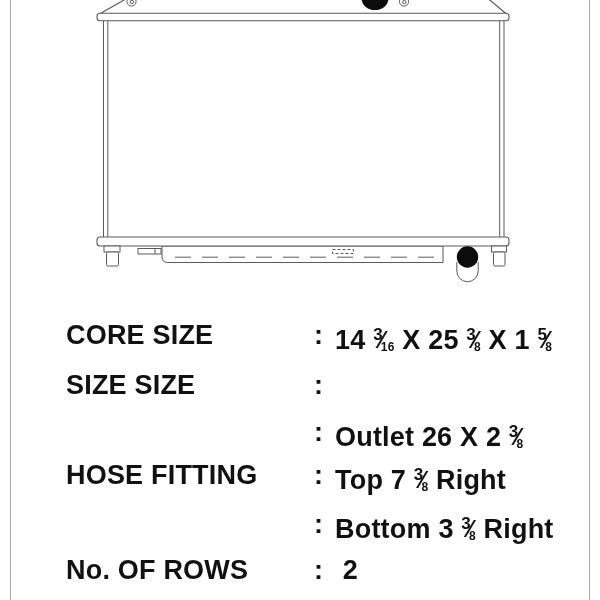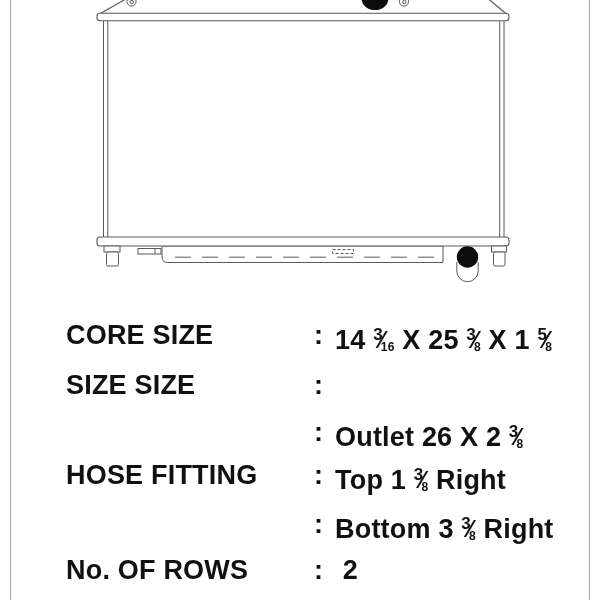--- a/index.html
+++ b/index.html
@@ -106,21 +106,21 @@
         <span class="spec-label">SIZE SIZE</span>
         <span class="spec-colon">:</span>
       </div>
       <div class="spec-row" style="top: 417px;">
         <span class="spec-colon">:</span>
         <span class="spec-value"><span class="seg">Outlet 26 X 2 </span><span class="frac"><span class="num">3</span><span class="slash">⁄</span><span class="den">8</span></span></span>
       </div>
       <div class="spec-row" style="top: 460px; padding-left: 24px;">
         <span class="spec-label">HOSE FITTING</span>
         <span class="spec-colon">:</span>
-        <span class="spec-value"><span class="seg">Top 1 </span><span class="frac"><span class="num">3</span><span class="slash">⁄</span><span class="den">8</span></span><span class="seg"> Right</span></span>
+        <span class="spec-value"><span class="seg">Top 7 </span><span class="frac"><span class="num">3</span><span class="slash">⁄</span><span class="den">8</span></span><span class="seg"> Right</span></span>
       </div>
       <div class="spec-row" style="top: 509px;">
         <span class="spec-colon">:</span>
         <span class="spec-value"><span class="seg">Bottom 3 </span><span class="frac"><span class="num">3</span><span class="slash">⁄</span><span class="den">8</span></span><span class="seg"> Right</span></span>
       </div>
       <div class="spec-row" style="top: 555px;">
         <span class="spec-label">No. OF ROWS</span>
         <span class="spec-colon">:</span>
         <span class="spec-value"><span class="seg"> 2</span></span>
       </div>

